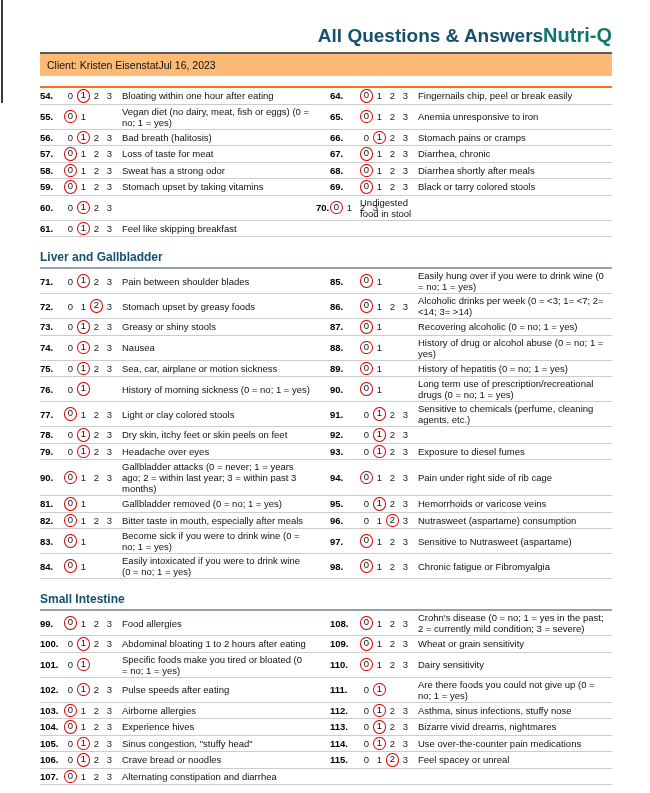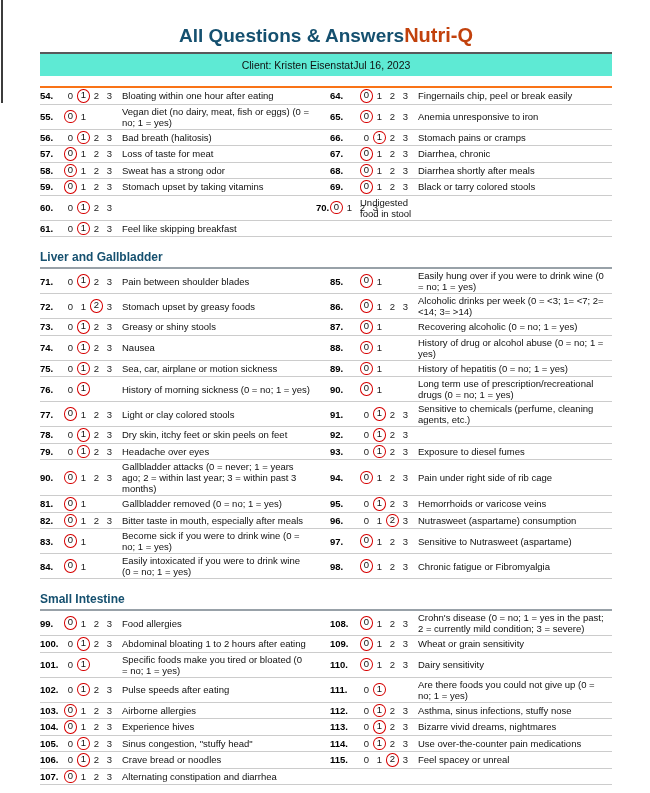--- a/index.html
+++ b/index.html
@@ -3,26 +3,26 @@
 <meta charset="utf-8">
 <style>
   html,body{margin:0;padding:0;}
   body{
     width:650px;height:793px;background:#ffffff;position:relative;overflow:hidden;
     font-family:"Liberation Sans","DejaVu Sans",sans-serif;
     -webkit-font-smoothing:antialiased;
   }
   .edge-artifact{position:absolute;left:1px;top:0;width:2px;height:103px;background:#3c3c3c;}
   .page{margin:0 38px 0 40px;padding-top:24px;}
-  .titlebar{display:flex;justify-content:center;align-items:flex-end;}
+  .titlebar{display:flex;justify-content:flex-end;align-items:flex-end;}
   .doc-title{font-size:19px;font-weight:bold;color:#15506f;letter-spacing:0;}
-  .brand{font-size:20px;font-weight:bold;color:#c2410c;}
+  .brand{font-size:20px;font-weight:bold;color:#0f766e;}
   .clientbar{
-    margin-top:5px;border-top:2px solid #58595b;background:#5eead4;height:22px;
-    display:flex;justify-content:center;align-items:center;padding:0 7px;
+    margin-top:5px;border-top:2px solid #58595b;background:#fdba74;height:22px;
+    display:flex;justify-content:flex-start;align-items:center;padding:0 7px;
     font-size:10.5px;color:#111;
   }
   #sections{margin-top:10px;}
   .section-title{
     margin-top:13px;font-size:12px;font-weight:bold;color:#15506f;
     padding-bottom:3px;border-bottom:2px solid #98a1a8;
   }
   .qtable.first{border-top:2px solid #f97316;}
   .qrow{
     display:grid;

